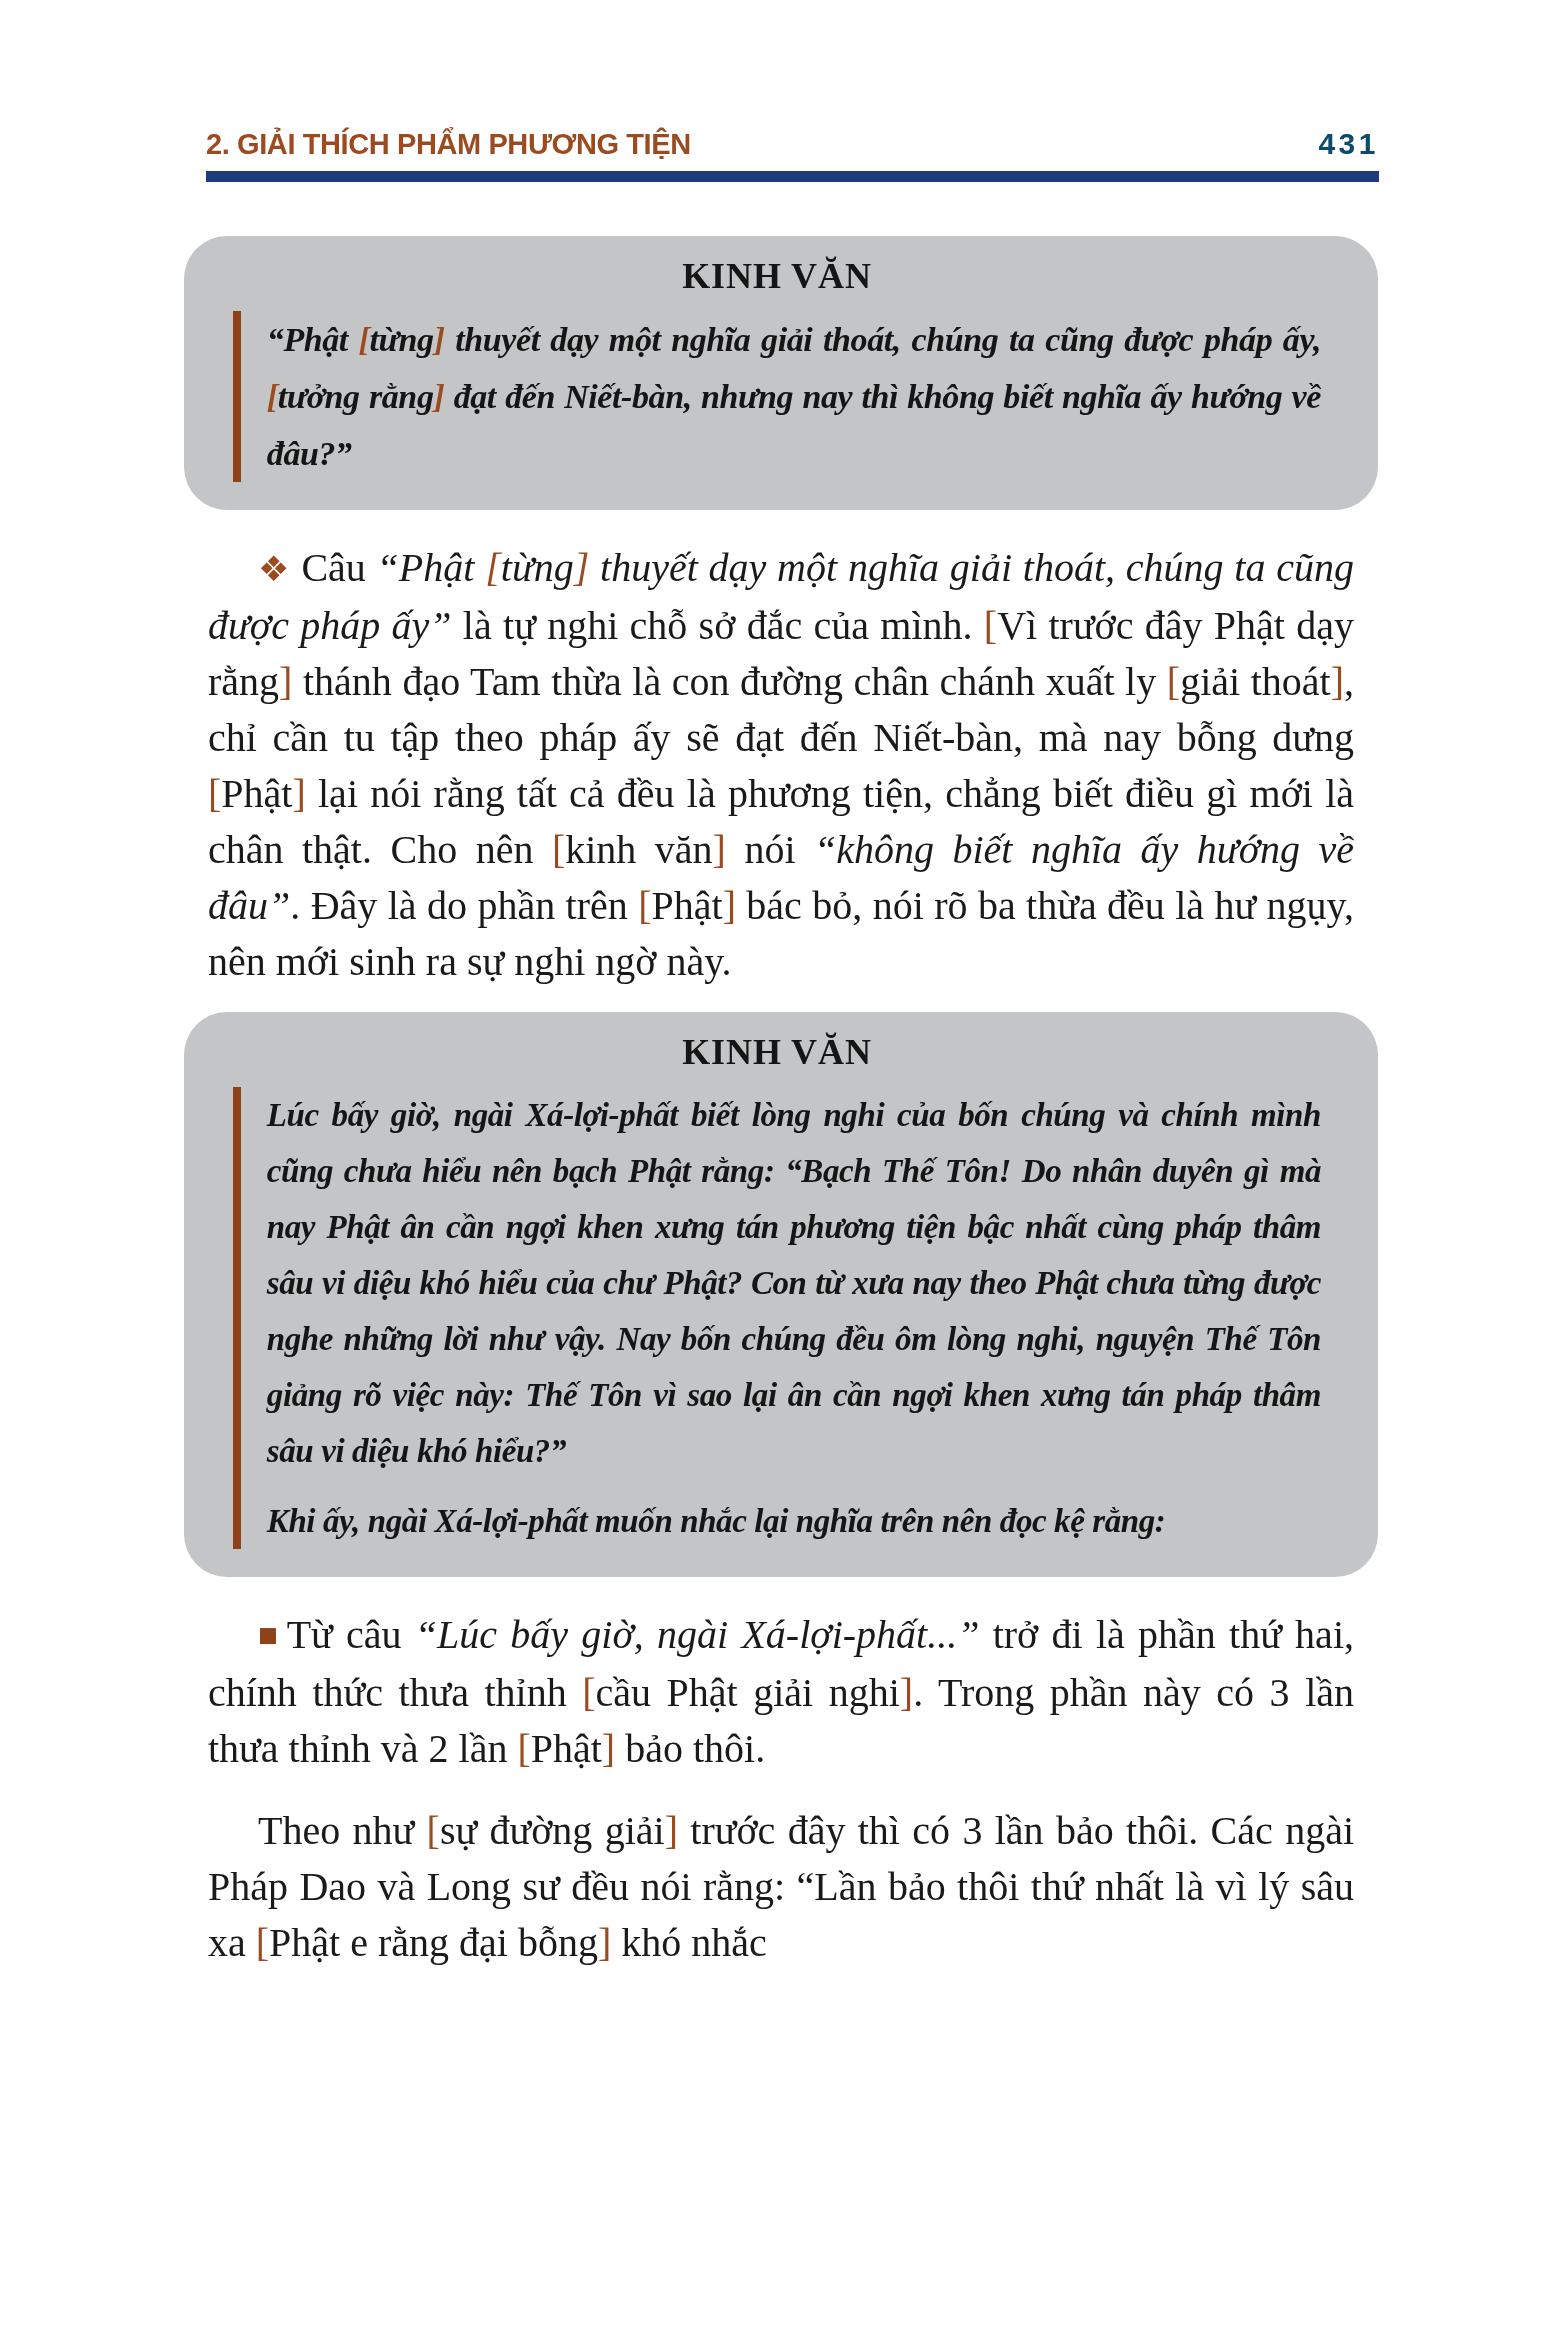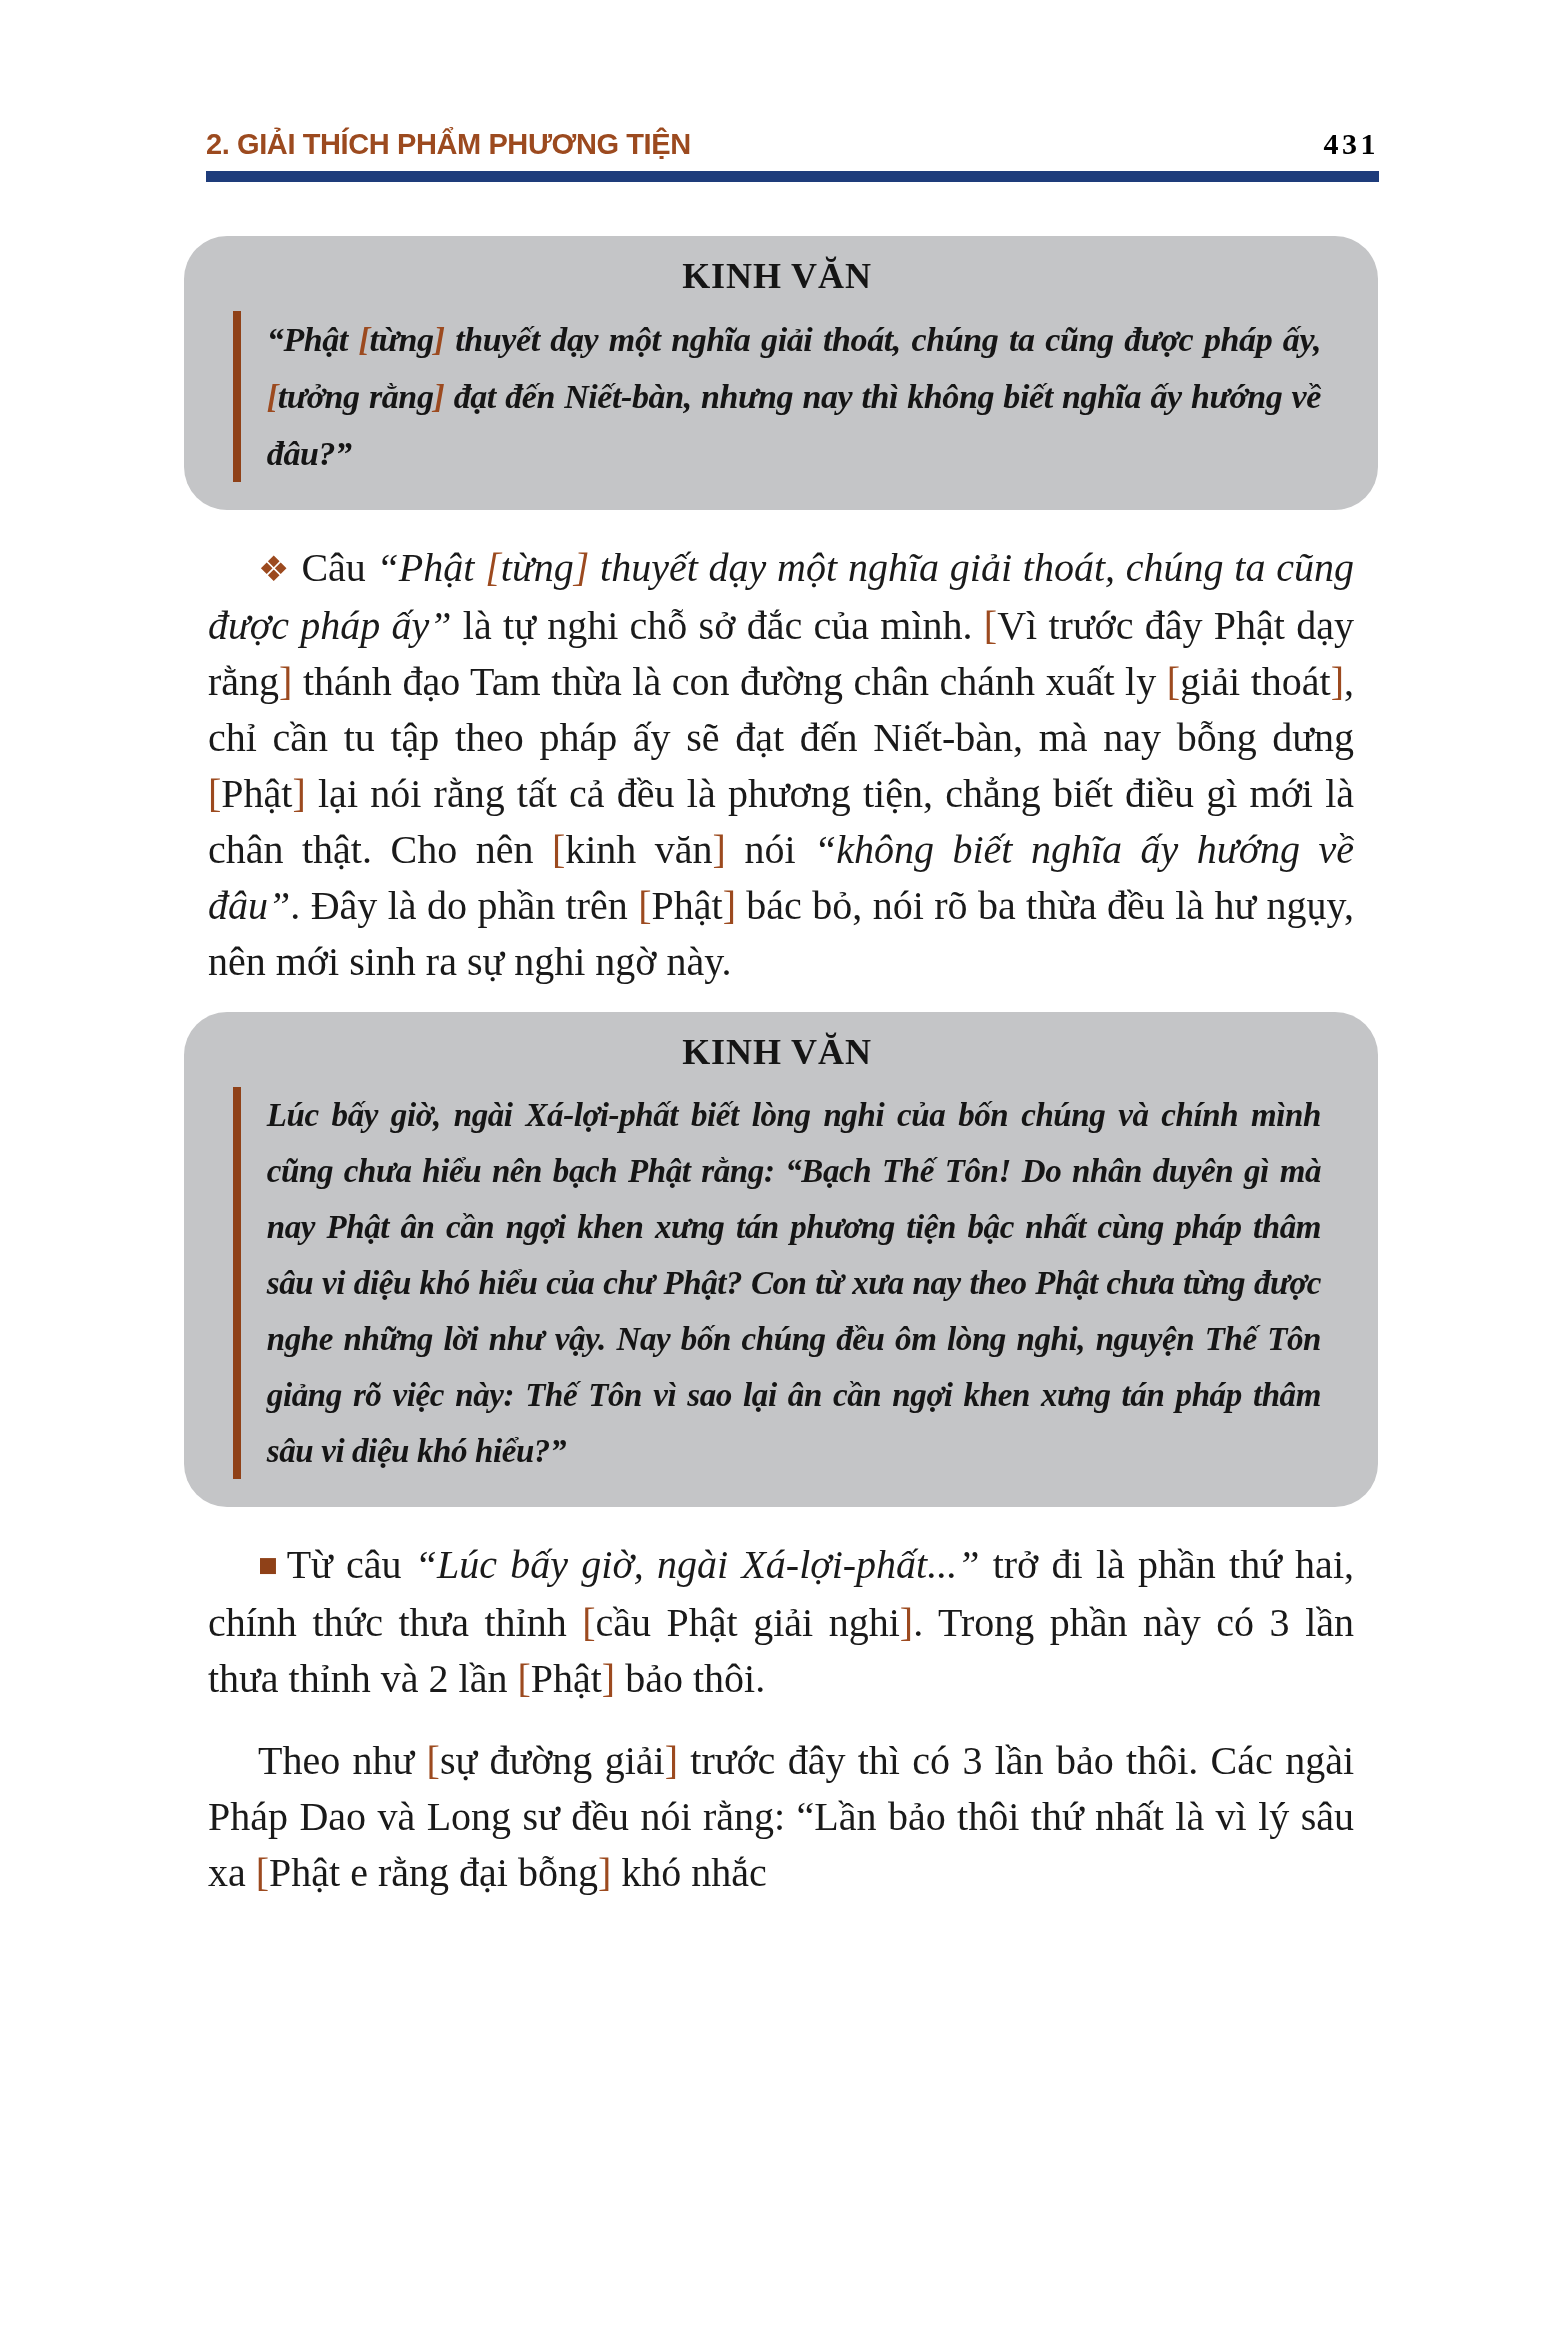--- a/index.html
+++ b/index.html
@@ -28,25 +28,25 @@
   }
   .header-title {
     font-family: "Liberation Sans", sans-serif;
     font-weight: bold;
     font-size: 29px;
     letter-spacing: -0.4px;
     color: var(--accent, #9c4a1f);
     text-transform: uppercase;
   }
   .page-number {
-    font-family: Liberation Serif, serif;
+    font-family: Liberation Sans, sans-serif;
     font-weight: bold;
     font-size: 30px;
     letter-spacing: 3.5px;
-    color: #000000;
+    color: #0c4a6e;
   }
   .header-rule {
     height: 10.4px;
     margin-top: 10.4px;
     background: var(--navy, #1e3c7b);
   }
 
   
   .content {
     position: absolute;
@@ -147,20 +147,21 @@
     <p class="body-para first-after-box">
       <span class="bullet bullet-diamond">❖</span><span><span>Câu </span><span class="it">“Phật </span><span class="bk it">[</span><span class="it">từng</span><span class="bk it">]</span><span class="it"> thuyết dạy một nghĩa giải thoát, chúng ta cũng được pháp ấy”</span><span> là tự nghi chỗ sở đắc của mình. </span><span class="bk">[</span><span>Vì trước đây Phật dạy rằng</span><span class="bk">]</span><span> thánh đạo Tam thừa là con đường chân chánh xuất ly </span><span class="bk">[</span><span>giải thoát</span><span class="bk">]</span><span>, chỉ cần tu tập theo pháp ấy sẽ đạt đến Niết-bàn, mà nay bỗng dưng </span><span class="bk">[</span><span>Phật</span><span class="bk">]</span><span> lại nói rằng tất cả đều là phương tiện, chẳng biết điều gì mới là chân thật. Cho nên </span><span class="bk">[</span><span>kinh văn</span><span class="bk">]</span><span> nói </span><span class="it">“không biết nghĩa ấy hướng về đâu”</span><span>. Đây là do phần trên </span><span class="bk">[</span><span>Phật</span><span class="bk">]</span><span> bác bỏ, nói rõ ba thừa đều là hư ngụy, nên mới sinh ra sự nghi ngờ này.</span></span>
     </p>
 
     <div class="kinhvan-box box-2" style="margin-top:22.6px">
       <div class="kinhvan-title">KINH VĂN</div>
       <div class="quote">
         <div class="quote-bar"></div>
         <div class="quote-body">
           <p><span>Lúc bấy giờ, ngài Xá-lợi-phất biết lòng nghi của bốn chúng và chính mình cũng chưa hiểu nên bạch Phật rằng: “Bạch Thế Tôn! Do nhân duyên gì mà nay Phật ân cần ngợi khen xưng tán phương tiện bậc nhất cùng pháp thâm sâu vi diệu khó hiểu của chư Phật? Con từ xưa nay theo Phật chưa từng được nghe những lời như vậy. Nay bốn chúng đều ôm lòng nghi, nguyện Thế Tôn giảng rõ việc này: Thế Tôn vì sao lại ân cần ngợi khen xưng tán pháp thâm sâu vi diệu khó hiểu?”</span></p>
+          <p><span>Khi ấy, ngài Xá-lợi-phất muốn nhắc lại nghĩa trên nên đọc kệ rằng:</span></p>
         </div>
       </div>
     </div>
 
     <p class="body-para first-after-box">
       <span class="bullet bullet-square">■</span><span><span>Từ câu </span><span class="it">“Lúc bấy giờ, ngài Xá-lợi-phất...”</span><span> trở đi là phần thứ hai, chính thức thưa thỉnh </span><span class="bk">[</span><span>cầu Phật giải nghi</span><span class="bk">]</span><span>. Trong phần này có 3 lần thưa thỉnh và 2 lần </span><span class="bk">[</span><span>Phật</span><span class="bk">]</span><span> bảo thôi.</span></span>
     </p>
 
     <p class="body-para">
       <span><span>Theo như </span><span class="bk">[</span><span>sự đường giải</span><span class="bk">]</span><span> trước đây thì có 3 lần bảo thôi. Các ngài Pháp Dao và Long sư đều nói rằng: “Lần bảo thôi thứ nhất là vì lý sâu xa </span><span class="bk">[</span><span>Phật e rằng đại bỗng</span><span class="bk">]</span><span> khó nhắc</span></span>

